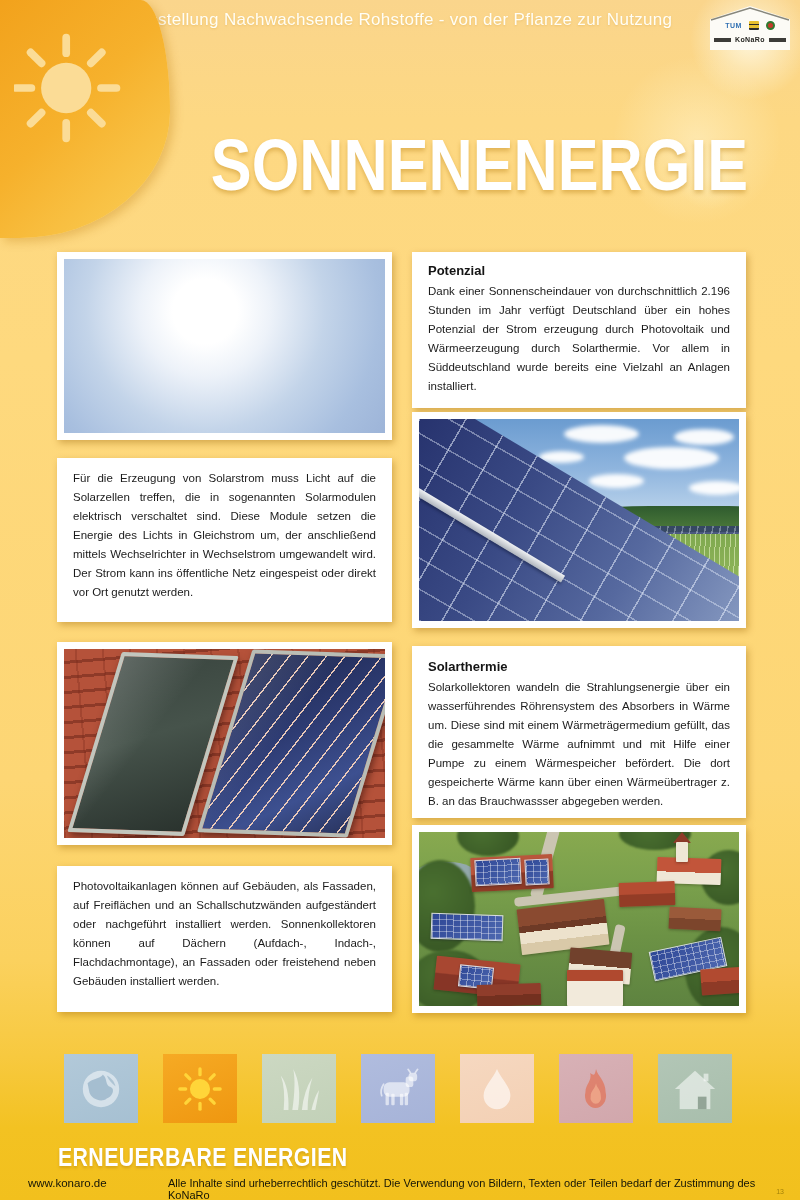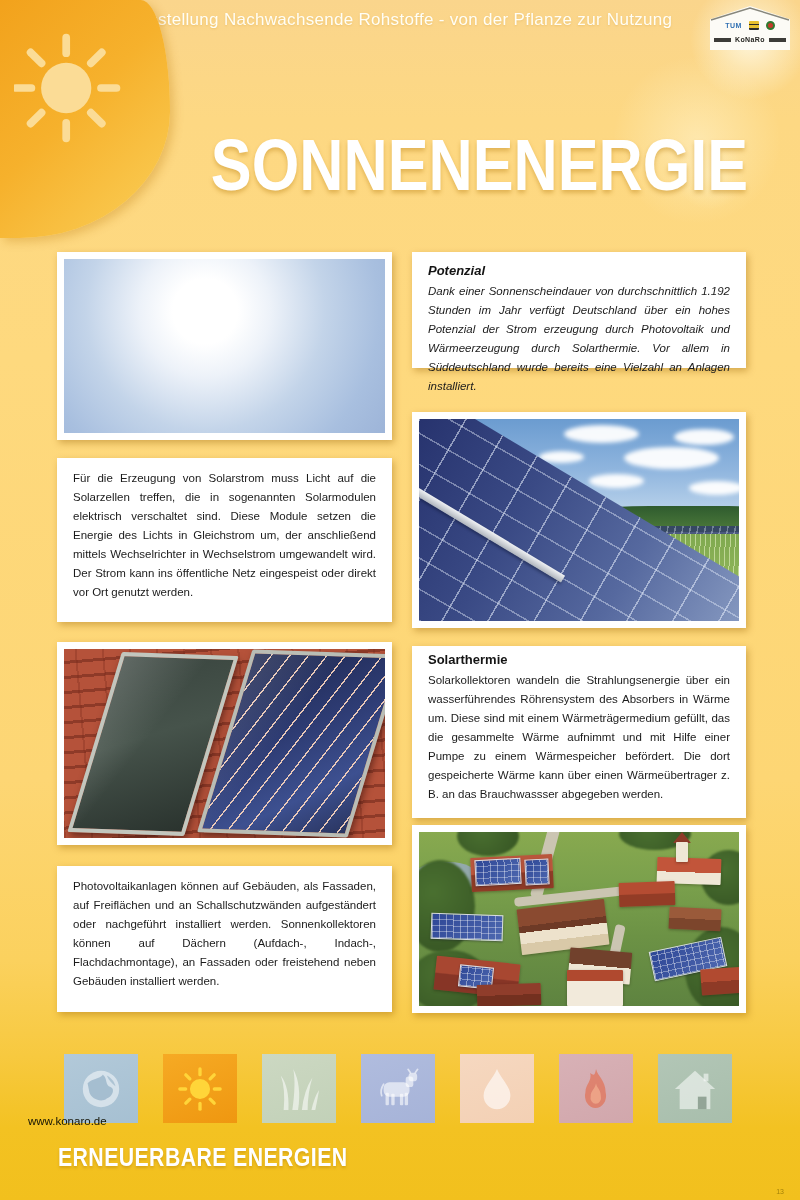--- a/index.html
+++ b/index.html
@@ -55,23 +55,23 @@
     white-space:nowrap;
   }
 
   
   .textbox {
     position:absolute; background:#FFFFFF; padding:11px 16px 0 16px;
     box-shadow: 2px 3px 7px rgba(150,95,5,0.4);
   }
   .textbox h3 { font-size:13px; font-weight:bold; color:#141414; margin:0 0 4px 0; }
   .textbox p  { font-size:11.5px; line-height:19px; color:#1b1b1b; text-align:justify; }
-  .box-potenzial         { left:412px; top:252px; width:334px; height:116px;font-style:italic; }
+  .box-potenzial         { left:412px; top:252px; width:334px; height:156px; }
   .box-photovoltaik      { left:57px;  top:458px; width:335px; height:164px; }
-  .box-solarthermie      { left:412px; top:646px; width:334px; height:172px; padding-top:6px; }
+  .box-solarthermie      { left:412px; top:646px; width:334px; height:172px; padding-top:13px; }
   .box-installationsorte { left:57px;  top:866px; width:335px; height:146px; }
 
   .photo { position:absolute; background:#FFFFFF; padding:7px;
     box-shadow: 2px 3px 7px rgba(150,95,5,0.4); }
   .photo .ph { position:relative; width:100%; height:100%; overflow:hidden; }
   .photo-sun     { left:57px;  top:252px; width:335px; height:188px; }
   .photo-pv      { left:412px; top:412px; width:334px; height:216px; }
   .photo-thermal { left:57px;  top:642px; width:335px; height:203px; }
   .photo-village { left:412px; top:825px; width:334px; height:188px; }
 
@@ -144,21 +144,21 @@
   .tile-flame   { left:559px; background:linear-gradient(160deg,#D8B1B6,#D1A7AC); }
   .tile-house   { left:658px; background:linear-gradient(160deg,#B2C6B6,#A8BEAC); }
 
   
   .series-title {
     position:absolute; left:58px; top:1143px; white-space:nowrap;
     font-size:25px; font-weight:bold; color:#FFFFFF; letter-spacing:0.5px;
     transform:scaleX(0.85); transform-origin:0 50%;
     text-shadow: 0 2px 3px rgba(160,110,10,0.35);
   }
-  .website { position:absolute; left:28px; top:1115px; font-size:11.5px; color:#141406; }
+  .website { position:absolute; left:28px; top:1177px; font-size:11.5px; color:#141406; }
   .copyright { position:absolute; left:168px; top:1177px; width:620px; font-size:11px; color:#141406; }
   .page-number { position:absolute; right:16px; top:1188px; font-size:7px; color:#8A6D00; opacity:0.75; }
 </style>
 </head>
 <body>
 
 <div class="page">
 
   <div class="flare flare1"></div>
   <div class="flare flare2"></div>
@@ -200,21 +200,21 @@
   </div>
 
   <h1 class="poster-title">SONNENENERGIE</h1>
 
   <figure class="photo photo-sun">
     <div class="ph sun-sky"></div>
   </figure>
 
   <section class="textbox box-potenzial">
     <h3>Potenzial</h3>
-    <p>Dank einer Sonnenscheindauer von durchschnittlich 1.192 Stunden im Jahr verfügt Deutschland über ein hohes Potenzial der Strom erzeugung durch Photovoltaik und Wärmeerzeugung durch Solarthermie. Vor allem in Süddeutschland wurde bereits eine Vielzahl an Anlagen installiert.</p>
+    <p>Dank einer Sonnenscheindauer von durchschnittlich 2.196 Stunden im Jahr verfügt Deutschland über ein hohes Potenzial der Strom erzeugung durch Photovoltaik und Wärmeerzeugung durch Solarthermie. Vor allem in Süddeutschland wurde bereits eine Vielzahl an Anlagen installiert.</p>
   </section>
 
   <figure class="photo photo-pv">
     <div class="ph pv-scene">
       <div class="cloud" style="left:145px; top:6px;  width:75px; height:18px;"></div>
       <div class="cloud" style="left:205px; top:28px; width:95px; height:22px;"></div>
       <div class="cloud" style="left:255px; top:10px; width:60px; height:16px;"></div>
       <div class="cloud" style="left:170px; top:55px; width:55px; height:14px;"></div>
       <div class="cloud" style="left:270px; top:62px; width:55px; height:14px;"></div>
       <div class="cloud" style="left:120px; top:32px; width:45px; height:12px;"></div>
@@ -346,15 +346,16 @@
         <polygon points="24,5 45,24 3,24"></polygon>
         <rect x="33" y="8" width="5" height="8"></rect>
         <rect x="8" y="24" width="32" height="21"></rect>
       </g>
       <rect x="27" y="32" width="9" height="13" fill="rgba(90,115,95,0.55)"></rect>
     </svg>
   </div>
 
   <div class="series-title">ERNEUERBARE ENERGIEN</div>
   <div class="website">www.konaro.de</div>
+  <div class="copyright">Alle Inhalte sind urheberrechtlich geschützt. Die Verwendung von Bildern, Texten oder Teilen bedarf der Zustimmung des KoNaRo</div>
   <div class="page-number">13</div>
 
 </div>
 
 </body></html>

